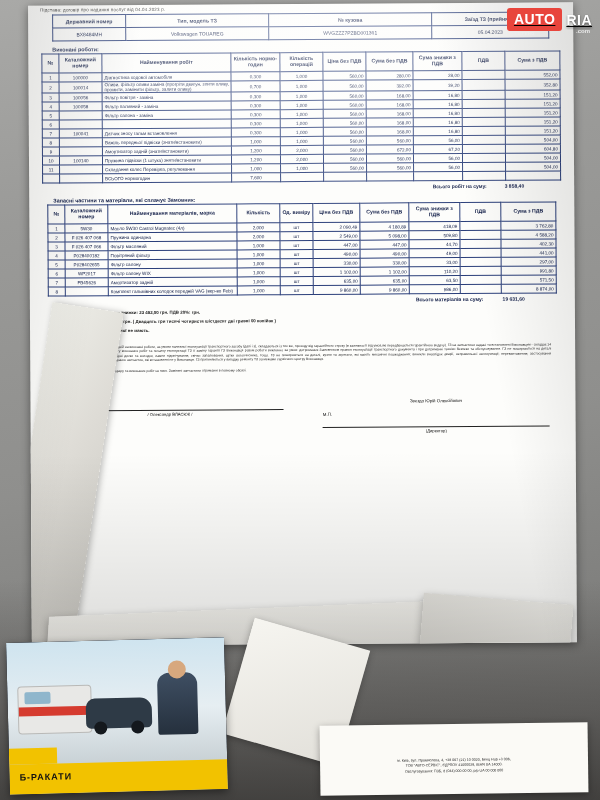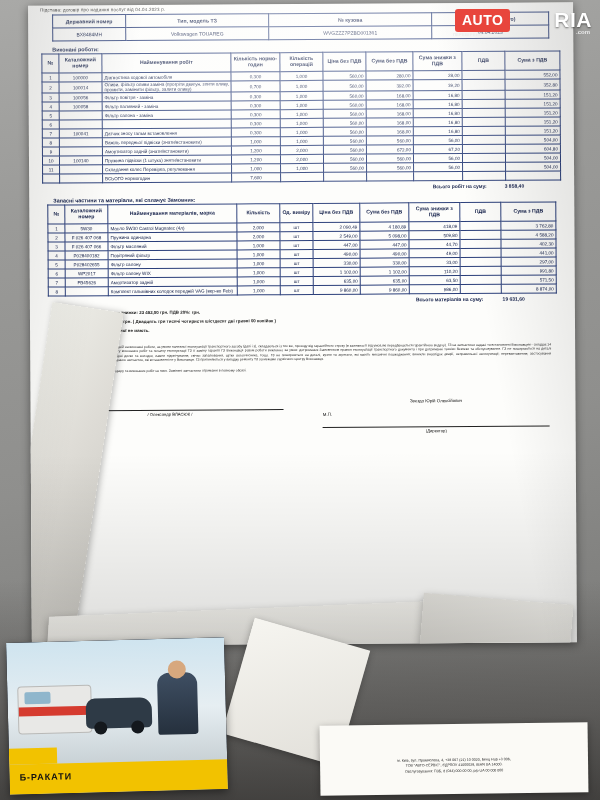--- a/index.html
+++ b/index.html
@@ -55,26 +55,26 @@
   .sign-col{width:46%;}
   .sign-line{border-top:.7px solid #222;margin-top:10px;padding-top:1px;font-size:4.2px;text-align:center;}
   
   .hdr-tbl{width:497px;margin:1px auto 0 auto;table-layout:fixed;}
   .hdr-tbl td{border:.7px solid #2b3f7a;color:#14204a;}
   .hdr-tbl .h{font-size:5.2px;font-weight:bold;text-align:center;padding:3px 1px;line-height:1.2;}
   .hdr-tbl .v{font-size:5px;text-align:center;padding:3px 1px;}
   
   .logo{
     position:absolute;right:8px;top:8px;display:flex;align-items:center;gap:4px;
-    font-weight:bold;font-family:"Liberation Sans",sans-serif;
+    font-weight:bold;font-family:"Liberation Sans",sans-serif;text-decoration:underline;
   }
   .logo .a{
     background:#e8453c;color:#fff;font-size:14px;padding:3px 7px 4px 7px;border-radius:3px;letter-spacing:.5px;
   }
-  .logo .r{color:#fff;font-size:21px;letter-spacing:.5px;text-shadow:0 1px 2px rgba(0,0,0,.5);margin-left:40px;}
+  .logo .r{color:#fff;font-size:14px;letter-spacing:.5px;text-shadow:0 1px 2px rgba(0,0,0,.5);}
   .logo .dom{color:#e9e9e9;font-size:6px;position:absolute;right:2px;bottom:-3px;}
   .logo .ua{position:absolute;left:-2px;bottom:-5px;color:#ededed;font-size:4.2px;letter-spacing:.2px;}
   
   .fold-left{
     position:absolute;left:-6px;top:300px;width:72px;height:360px;
     background:linear-gradient(115deg,#efefe9 0%, #dedcd6 45%, #c9c7c1 100%);
     transform:rotate(9deg);
     box-shadow:2px 0 6px rgba(0,0,0,.25);
   }
   .fold-bottom{

